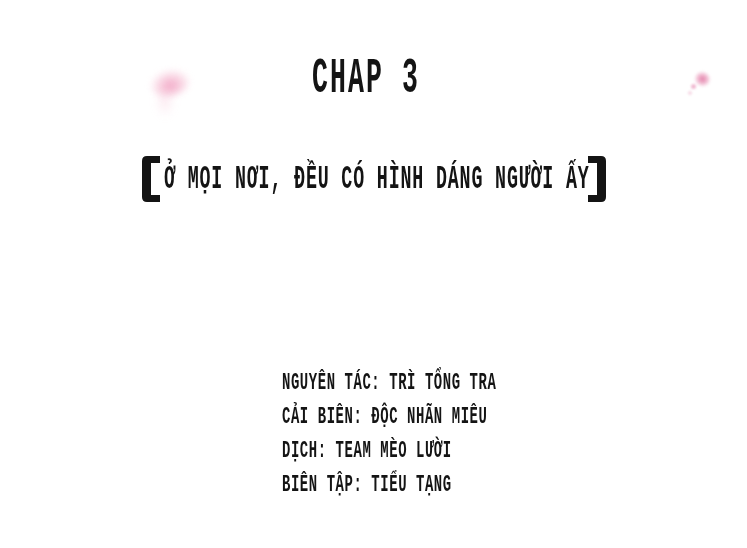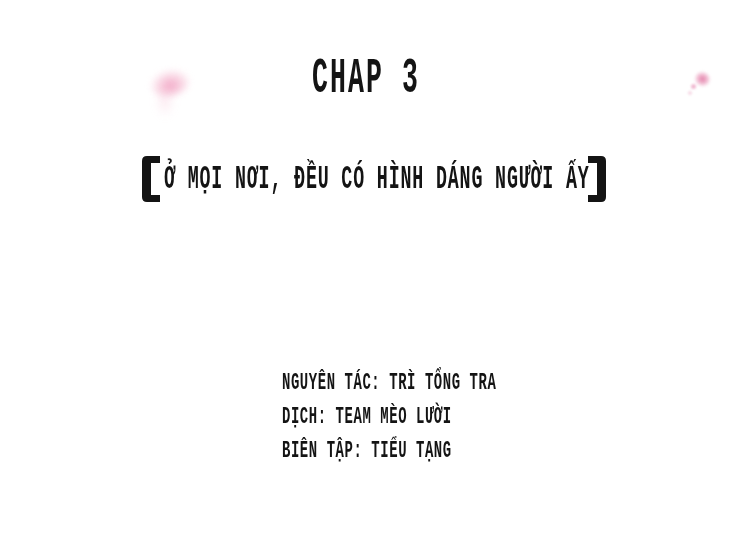--- a/index.html
+++ b/index.html
@@ -147,20 +147,23 @@
     <svg class="bracket" width="18" height="46" viewBox="0 0 18 46">
       <path d="M0 0 H13 Q18 0 18 5 V41 Q18 46 13 46 H0 V39 H9 V7 H0 Z" fill="#141414"></path>
     </svg>
   </div>
 
   <div class="credits">
     <div class="comic credit-line">
       <span class="squeeze">NGUYÊN TÁC: TRÌ TỔNG TRA</span>
     </div>
     <div class="comic credit-line">
+      <span class="squeeze">CẢI BIÊN: ĐỘC NHÃN MIÊU</span>
+    </div>
+    <div class="comic credit-line">
       <span class="squeeze">DỊCH: TEAM MÈO LƯỜI</span>
     </div>
     <div class="comic credit-line">
       <span class="squeeze">BIÊN TẬP: TIỂU TẠNG</span>
     </div>
   </div>
 
 </div>
 
 </body></html>

